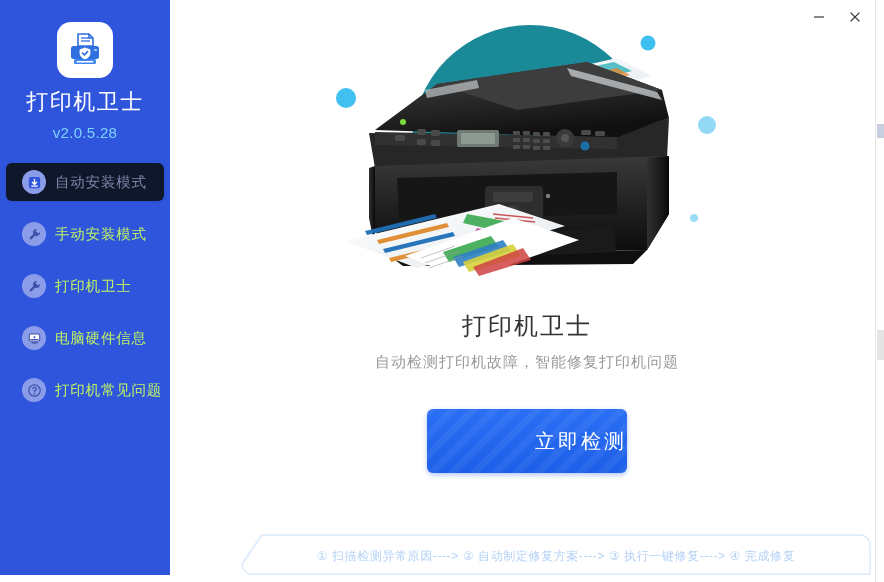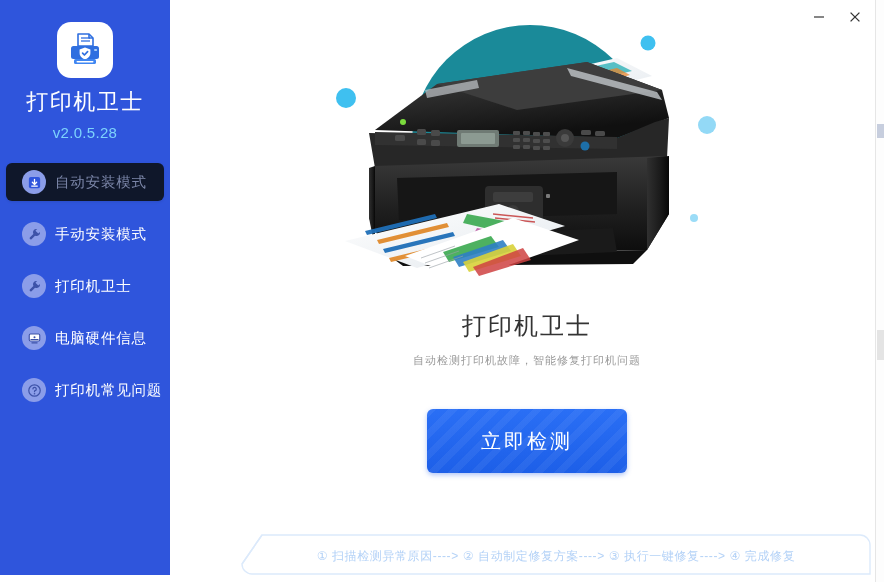--- a/index.html
+++ b/index.html
@@ -60,21 +60,21 @@
   }
   .nav-item {
     position: relative;
     height: 38px;
     margin: 0 0 14px 0;
     display: flex;
     align-items: center;
     padding-left: 16px;
     border-radius: 6px;
     cursor: pointer;
-    color: #ffffff;
+    color: #bef264;
     font-size: 14.5px;
     letter-spacing: 0.8px;
   }
   .nav-item .nav-ico {
     width: 24px; height: 24px;
     border-radius: 50%;
     background: #8b9de9;
     display: flex; align-items: center; justify-content: center;
     margin-right: 9px;
     flex: 0 0 24px;
@@ -126,21 +126,21 @@
     top: 310px; left: 0; right: 0;
     text-align: center;
     font-size: 24px;
     color: #333333;
     letter-spacing: 2px;
   }
   .subline {
     position: absolute;
     top: 353px; left: 0; right: 0;
     text-align: center;
-    font-size: 11px;
+    font-size: 15px;
     color: #9a9a9a;
     letter-spacing: 1px;
   }
 
   .cta-wrap {
     position: absolute;
     top: 409px; left: 0; right: 0;
     display: flex; justify-content: center;
   }
   .cta {
@@ -155,20 +155,21 @@
     font-family: inherit;
     background-color: #2166ef;
     background-image:
       repeating-linear-gradient(135deg,
         rgba(255,255,255,0.055) 0px,
         rgba(255,255,255,0.055) 7px,
         rgba(255,255,255,0.0) 7px,
         rgba(255,255,255,0.0) 15px),
       linear-gradient(180deg, #2a6ff5 0%, #1d5fe8 100%);
     box-shadow: 0 2px 5px rgba(30,90,230,0.35);
+    text-align: right;
   }
 
   
   .stepbar-wrap {
     position: absolute;
     left: 70px; right: 12px;
     bottom: 4px;
     height: 44px;
   }
   .stepbar-shape {

